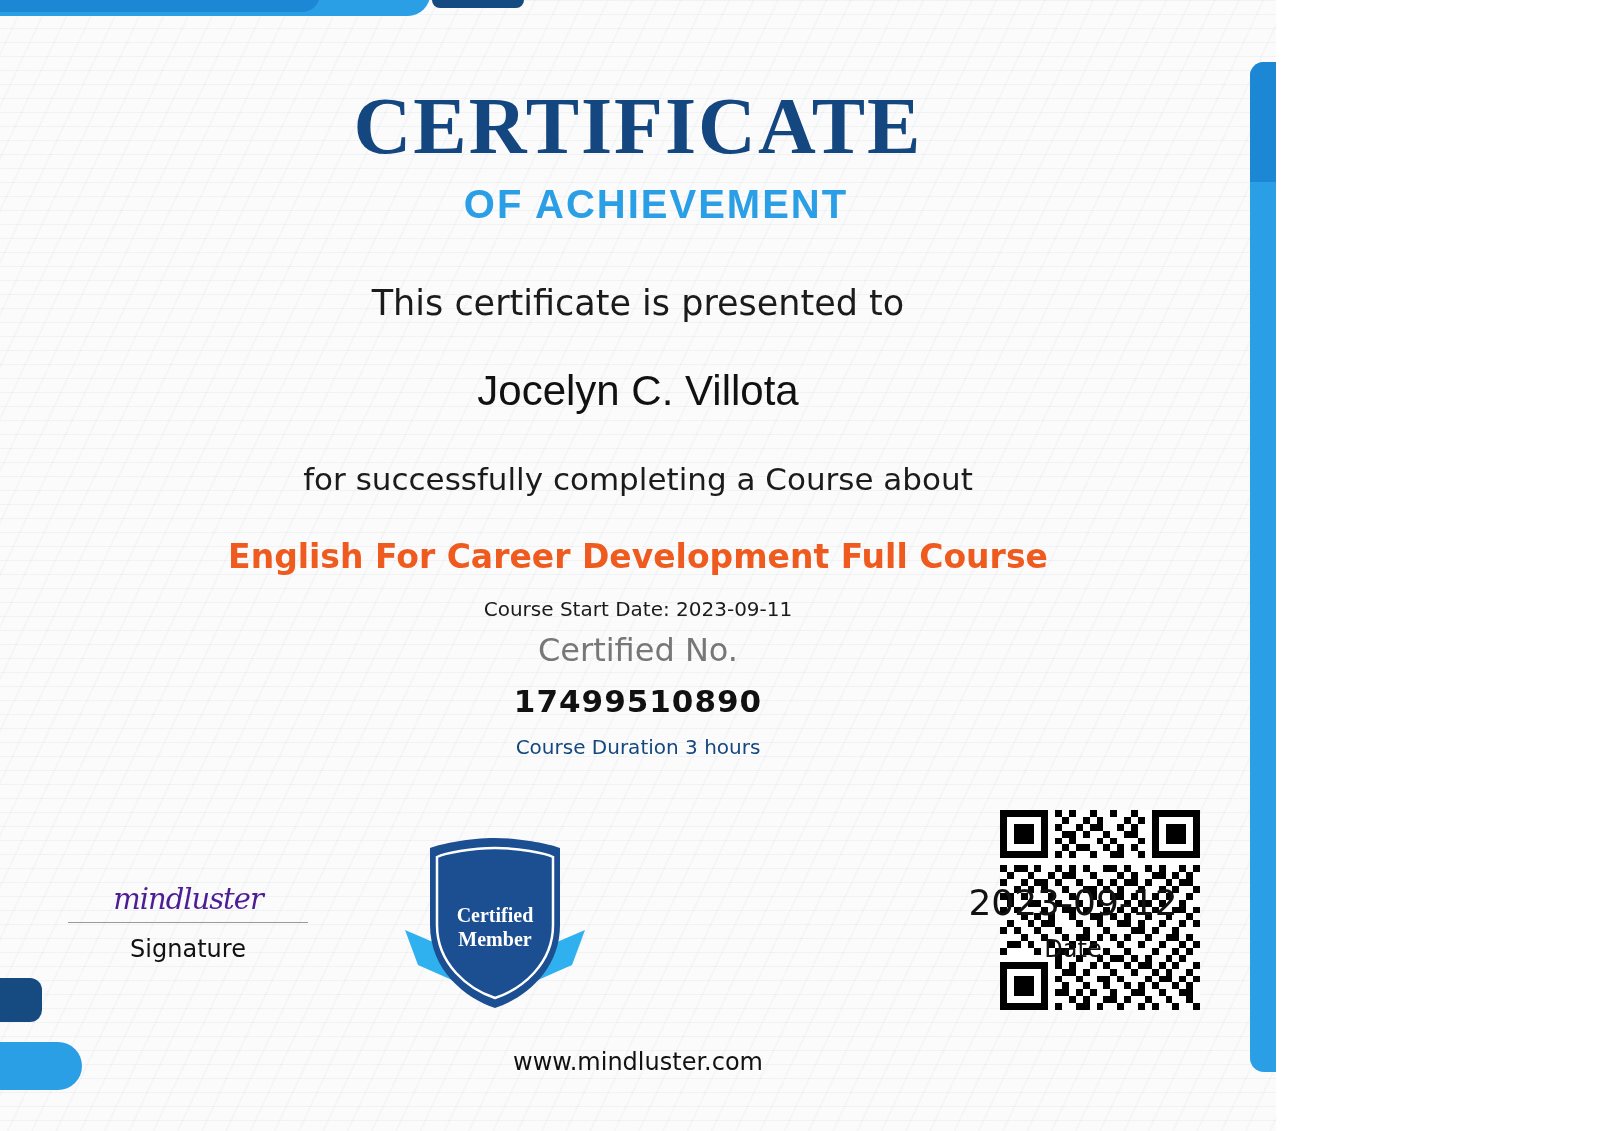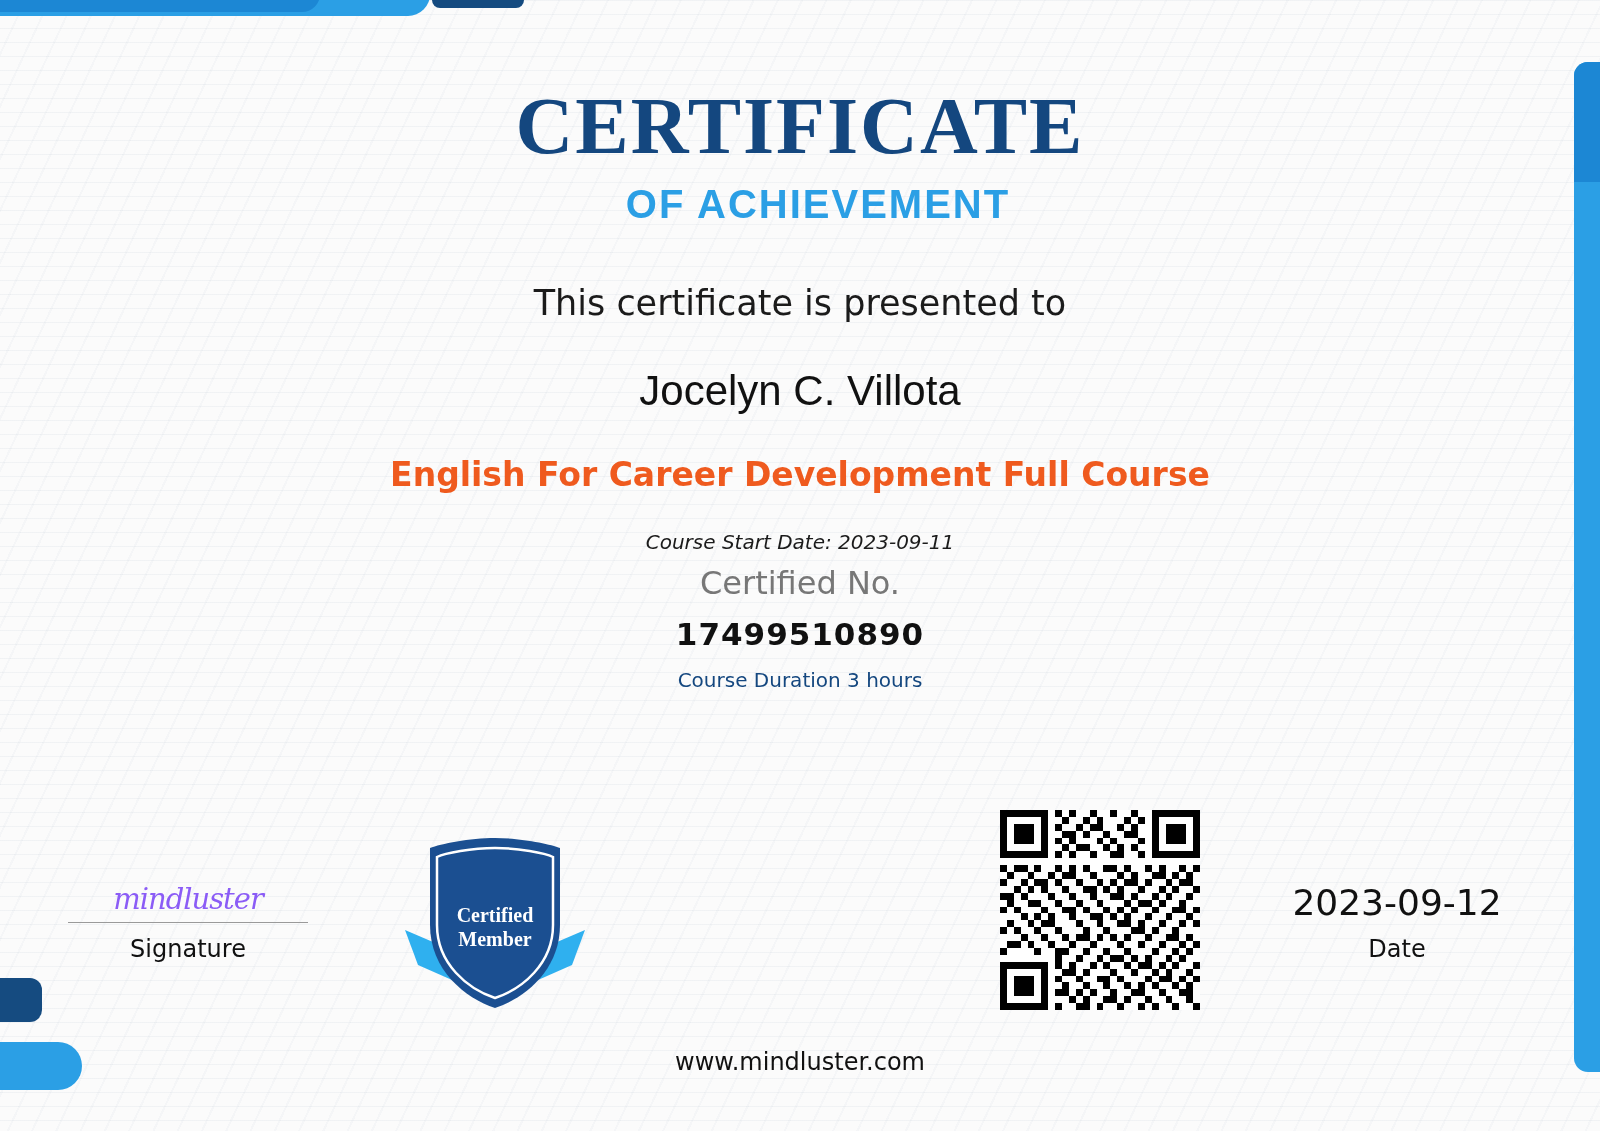--- a/index.html
+++ b/index.html
@@ -9,21 +9,21 @@
   }
   body {
     width: 1600px;
     height: 1131px;
     overflow: hidden;
     font-family: "DejaVu Sans", sans-serif;
   }
 
   .certificate {
     position: relative;
-    width: 1600px;
+    width: 1276px;
     height: 1131px;
     background: #fbfbfb;
     overflow: hidden;
   }
 
   
   .texture {
     position: absolute;
     inset: 0;
     background-image:
@@ -158,24 +158,23 @@
     font-size: 31px;
     color: #1b1b1b;
   }
   .course-name {
     margin-top: 40px;
     font-size: 33px;
     font-weight: bold;
     color: #ef5a1e;
   }
   .start-date {
-    margin-top: 36px;
+    margin-top: 21px;
     font-size: 20px;
     color: #1b1b1b;
-    font-style: italic;
   }
   .certified-no-label {
     margin-top: 10px;
     font-size: 32px;
     color: #777777;
   }
   .certified-no {
     margin-top: 14px;
     font-size: 31px;
     font-weight: bold;
@@ -203,21 +202,21 @@
     position: absolute;
     left: 68px;
     top: 62px;
     width: 240px;
     text-align: center;
   }
   .signature-script {
     font-family: "DejaVu Serif", serif;
     font-style: italic;
     font-size: 29px;
-    color: #8b5cf6;
+    color: #4c1d95;
     letter-spacing: -1px;
   }
   .sig-line {
     margin-top: 6px;
     border-top: 1.5px solid #9a9a9a;
   }
   .sig-label {
     margin-top: 12px;
     font-size: 24px;
     color: #111111;
@@ -287,20 +286,21 @@
   <div class="deco-right-bar"></div>
   <div class="deco-right-bar-dark"></div>
   <div class="deco-bottom-left-dark"></div>
   <div class="deco-bottom-left-blue"></div>
 
   <div class="content">
     <div class="title">CERTIFICATE</div>
     <div class="subtitle">OF ACHIEVEMENT</div>
     <div class="presented">This certificate is presented to</div>
     <div class="recipient">Jocelyn C. Villota</div>
+    <div class="completing">for successfully completing a Course about</div>
     <div class="course-name">English For Career Development Full Course</div>
     <div class="start-date">Course Start Date: 2023-09-11</div>
     <div class="certified-no-label">Certified No.</div>
     <div class="certified-no">17499510890</div>
     <div class="duration">Course Duration 3 hours</div>
   </div>
 
   <div class="bottom-row">
 
     <div class="signature-block">

